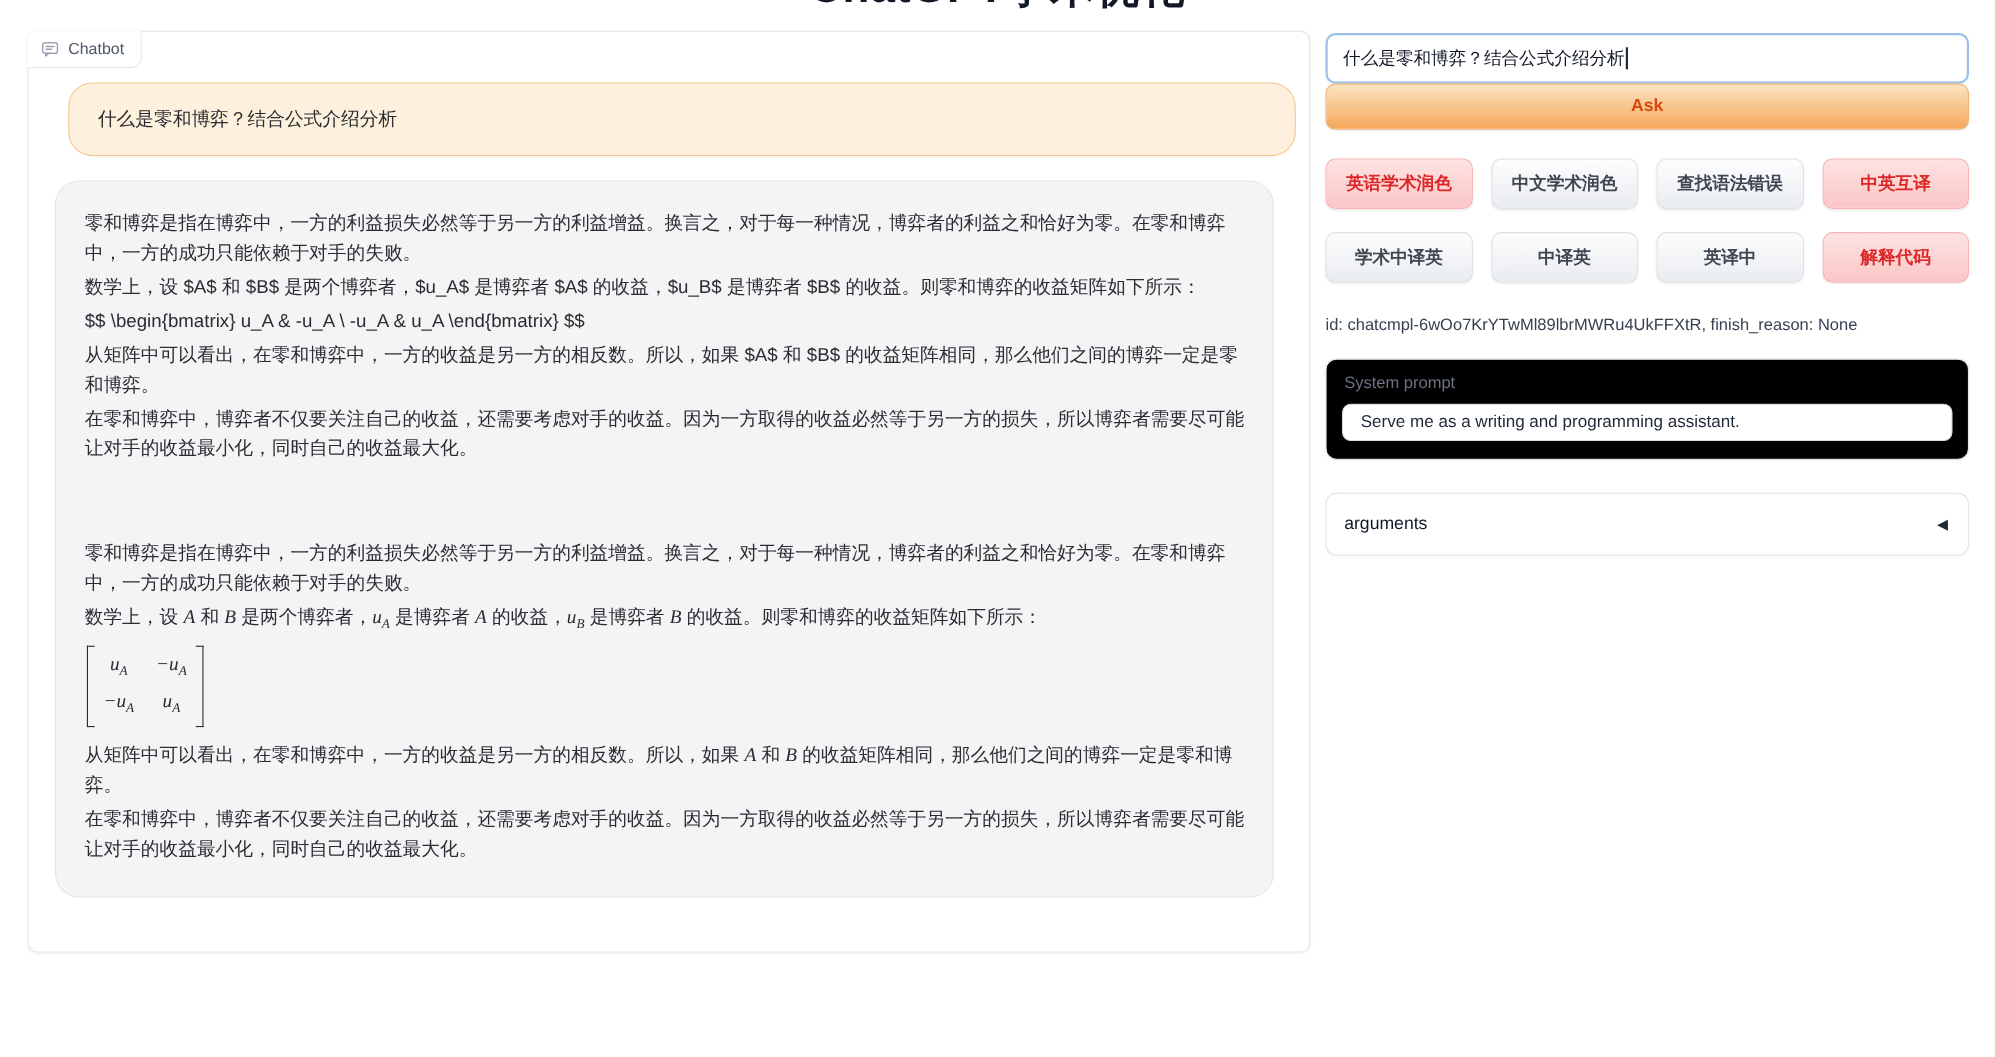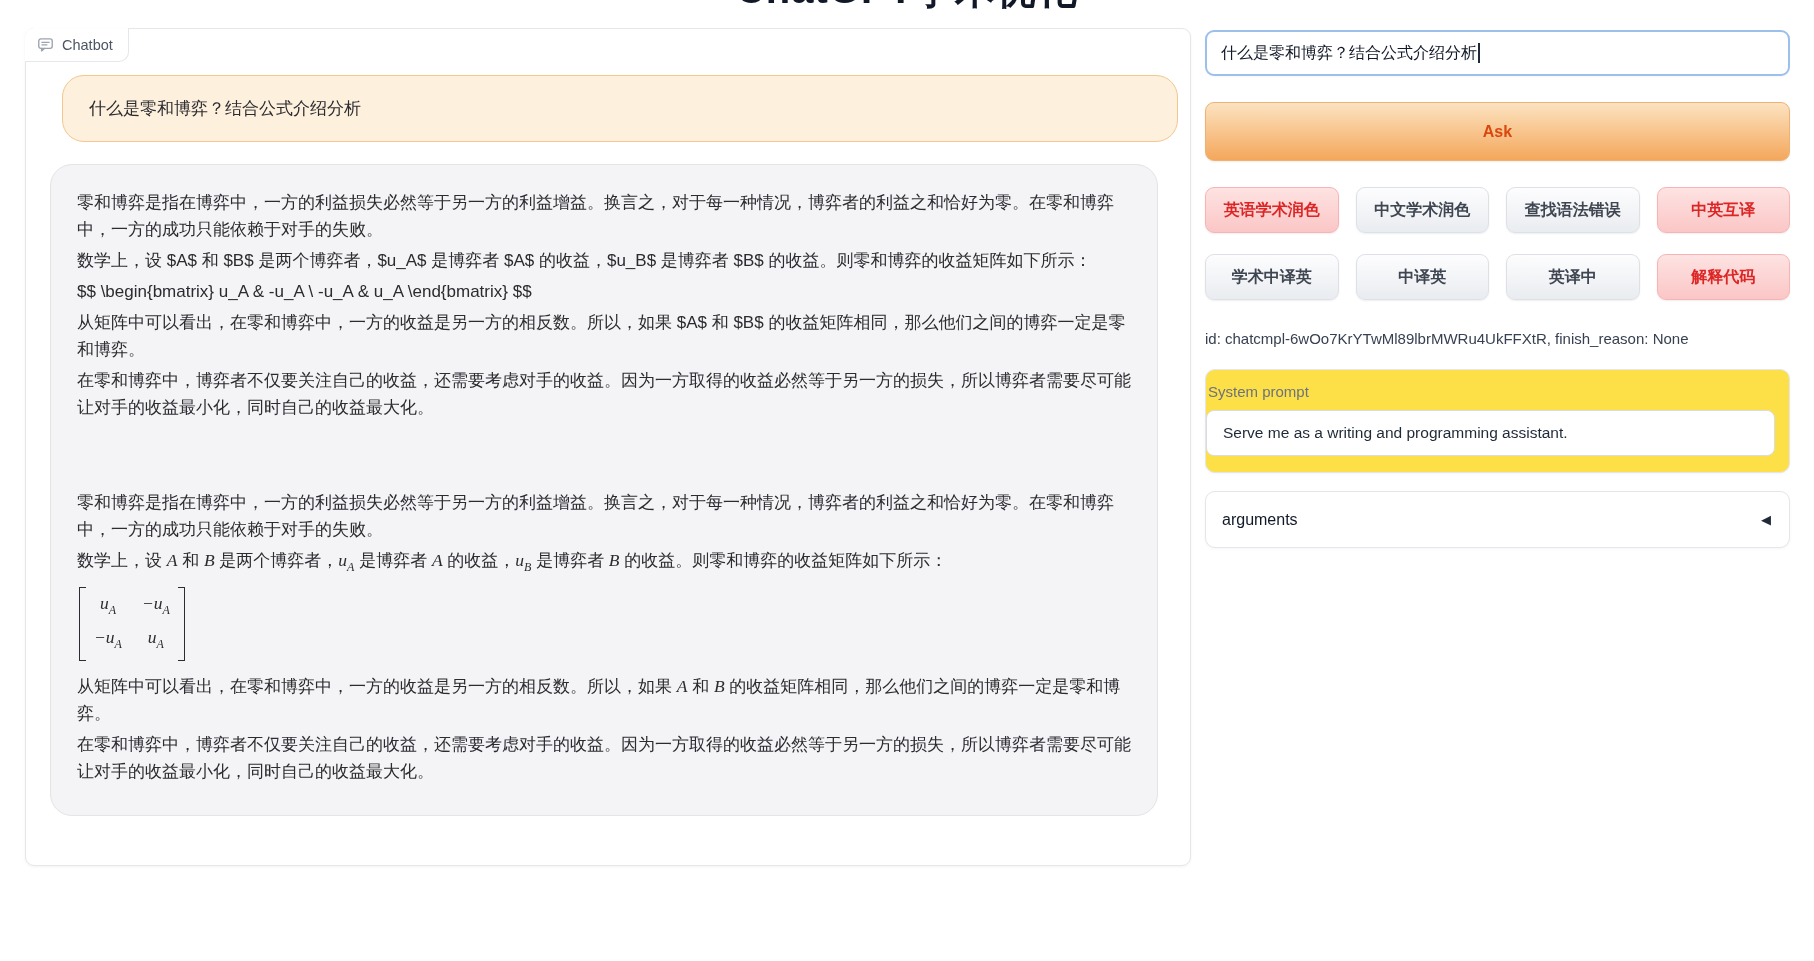--- a/index.html
+++ b/index.html
@@ -70,45 +70,45 @@
     font-size: 16px; color: #111827; box-shadow: 0 1px 2px rgba(0,0,0,.03);
   }
   .caret { width: 2px; height: 20px; background: #1f2937; margin-left: 1px; }
   .btn {
     height: 46px; border-radius: 9px; font-weight: 700; font-size: 16px;
     display: flex; align-items: center; justify-content: center;
     box-shadow: 0 1px 2px rgba(0,0,0,.07); cursor: pointer;
     font-family: "Liberation Sans", "DejaVu Sans", sans-serif;
   }
   .btn.ask {
-    margin-top: 26px; height: 59px; width: 100%;
+    height: 42px; width: 100%;
     background: linear-gradient(180deg, #fce3c1 0%, #f4a75b 100%);
     border: 1px solid #eeb272; color: #d9480f; font-size: 16px; text-align: center;
   }
   .btn-grid { display: grid; grid-template-columns: 1fr 1fr 1fr 1fr; gap: 21px 17px; margin-top: 26px; }
   .btn.gray {
     background: linear-gradient(180deg, #fdfdfe 0%, #e9ecf0 100%);
     border: 1px solid #dde1e6; color: #3f4651;
   }
   .btn.red {
     background: linear-gradient(180deg, #fde3e2 0%, #fbc6c6 100%);
     border: 1px solid #f8b4b4; color: #dc2626;
   }
   .status-line { margin-top: 30px; font-size: 15px; color: #374151; }
   .group-box {
-    margin-top: 22px; background: #fde047; border: 1px solid #e3e6ea; border-radius: 10px;
-    padding: 13px 14px 16px 0; box-shadow: 0 1px 3px rgba(0,0,0,.04);
+    margin-top: 22px; background: #000000; border: 1px solid #e3e6ea; border-radius: 10px;
+    padding: 13px 14px 16px 14px; box-shadow: 0 1px 3px rgba(0,0,0,.04);
   }
   .group-label { font-size: 15px; color: #6b7280; margin-bottom: 10px; padding-left: 2px; }
   .inner-textbox {
-    height: 46px; background: #fff; border: 1px solid #d9dde2; border-radius: 8px;
+    height: 34px; background: #fff; border: 1px solid #d9dde2; border-radius: 8px;
     display: flex; align-items: center; padding: 0 16px; font-size: 15.5px; color: #1f2937;
   }
   .accordion {
-    margin-top: 18px; background: #fff; border: 1px solid #e3e6ea; border-radius: 10px;
+    margin-top: 30px; background: #fff; border: 1px solid #e3e6ea; border-radius: 10px;
     height: 57px; display: flex; align-items: center; justify-content: space-between;
     padding: 0 18px 0 16px; box-shadow: 0 1px 3px rgba(0,0,0,.04); cursor: pointer;
   }
   .accordion .acc-label { font-size: 16px; color: #111827; }
   .accordion .acc-arrow { font-size: 13px; color: #1f2937; }
 </style>
 </head>
 <body>
 
 <div class="title-clip">

